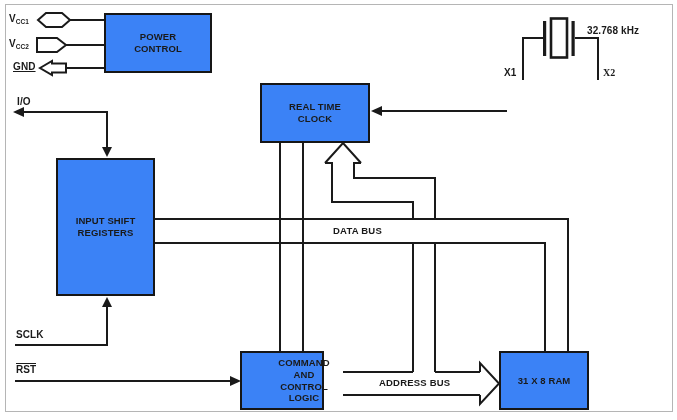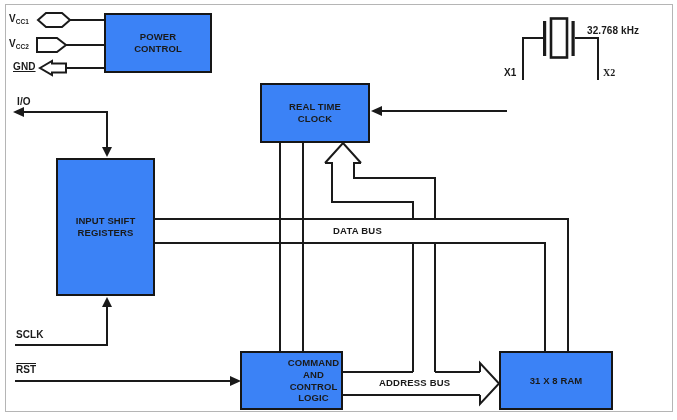--- a/index.html
+++ b/index.html
@@ -99,25 +99,25 @@
 
 
   <div class="block" style="left:260px;top:83px;width:110px;height:60px;">
     <span class="block-label" style="width:66px;">REAL TIME CLOCK</span>
   </div>
 
   <div class="block" style="left:56px;top:158px;width:99px;height:138px;">
     <span class="block-label" style="width:70px;">INPUT SHIFT REGISTERS</span>
   </div>
 
-  <div class="block" style="left:240px;top:351px;width:103px;height:59px;padding-left:44px;">
+  <div class="block" style="left:240px;top:351px;width:84px;height:59px;padding-left:44px;">
     <span class="block-label" style="width:88px;">COMMAND AND CONTROL LOGIC</span>
   </div>
 
-  <div class="block" style="left:499px;top:351px;width:114px;height:59px;">
+  <div class="block" style="left:499px;top:351px;width:90px;height:59px;">
     <span class="block-label">31 X 8 RAM</span>
   </div>
 
   <div class="lbl" style="left:9px;top:13px;"><span>V</span><span class="sub">CC1</span></div>
 
   <div class="lbl" style="left:9px;top:38px;"><span>V</span><span class="sub">CC2</span></div>
 
   <div class="lbl" style="left:13px;top:61px;text-decoration:underline;">GND</div>
 
   <div class="lbl" style="left:17px;top:96px;">I/O</div>

